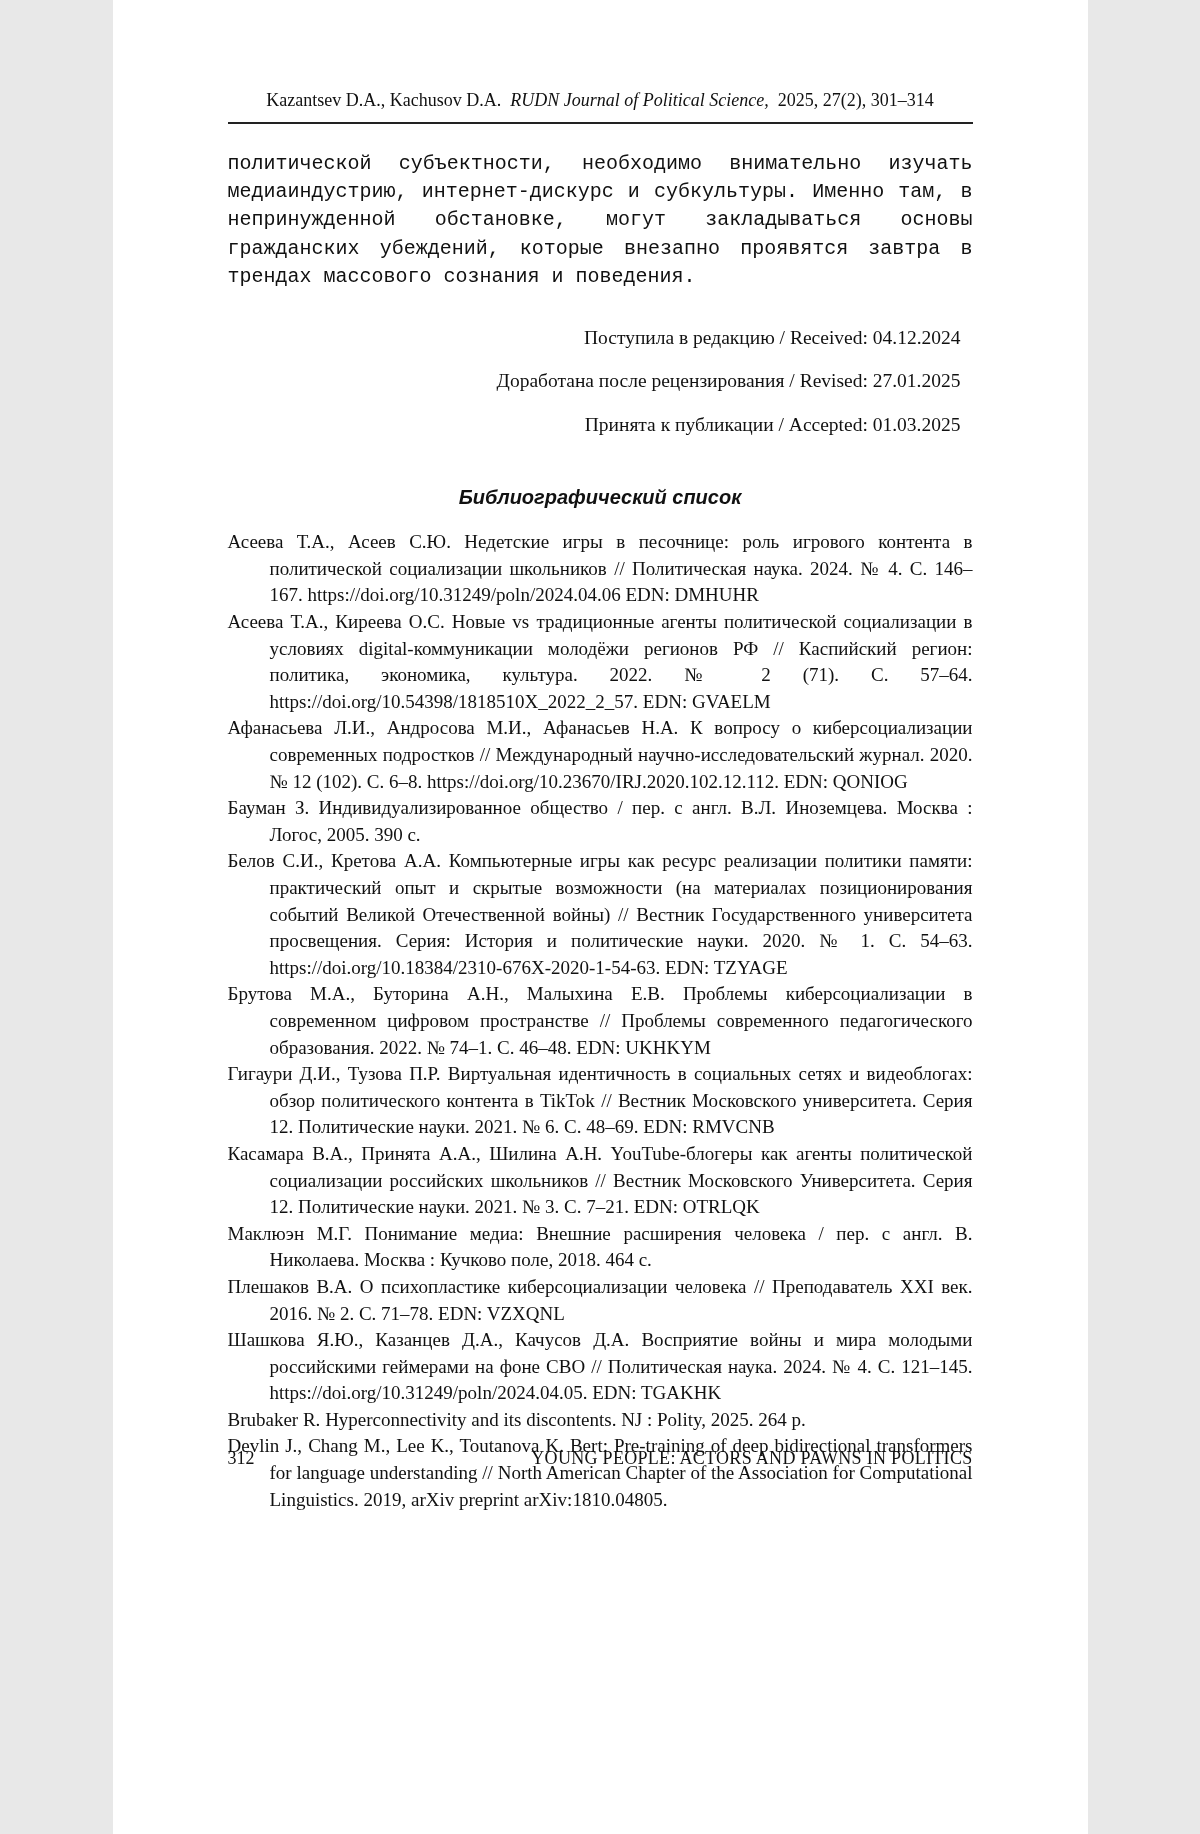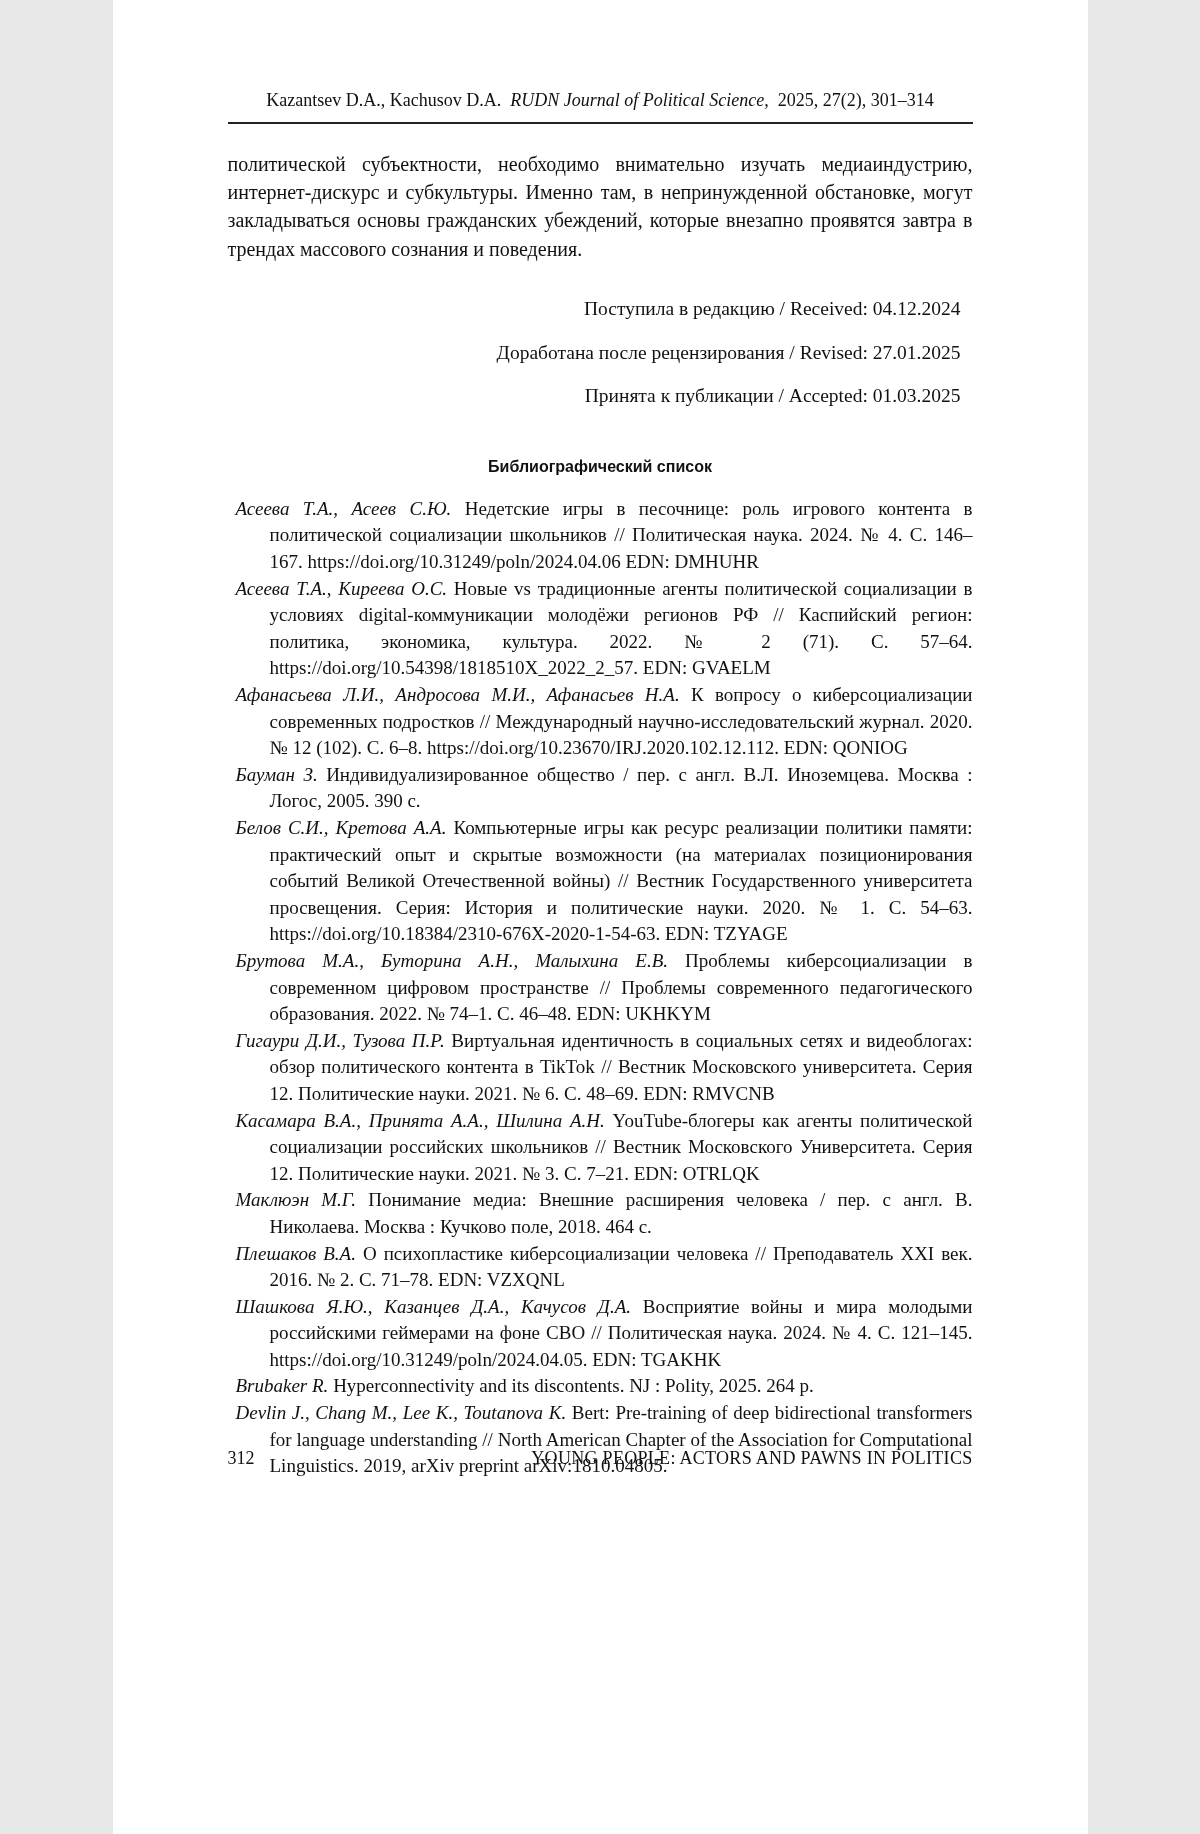--- a/index.html
+++ b/index.html
@@ -31,57 +31,57 @@
   .running-head .journal {
     font-style: italic;
   }
   
   .intro {
     margin-top: 26px;
     font-size: 20px;
     line-height: 1.42;
     text-align: justify;
     text-justify: inter-word;
+    font-family: Liberation Mono, monospace;
   }
   
   .dates {
     margin-top: 30px;
     text-align: right;
     font-size: 19.5px;
     line-height: 1.62;
   }
   .dates p {
     margin: 12px;
   }
   
   .bib-title {
     margin-top: 46px;
     margin-bottom: 20px;
     text-align: center;
     font-family: "Liberation Sans", sans-serif;
     font-weight: bold;
-    font-size: 16px;
+    font-size: 20px;
+    font-style: italic;
   }
   ul.bib-list {
     list-style: none;
     margin: 0;
     padding: 0;
     font-size: 19px;
     line-height: 1.4;
   }
   ul.bib-list li {
     text-align: justify;
     text-justify: inter-word;
     padding-left: 42px;
     text-indent: -42px;
     margin: 0;
   }
   ul.bib-list .authors {
-    font-style: italic;
-    margin-left: 8px;
   }
   
   .footer {
     position: absolute;
     left: 115px;
     right: 115px;
     top: 1448px;
     display: flex;
     justify-content: space-between;
     align-items: baseline;

